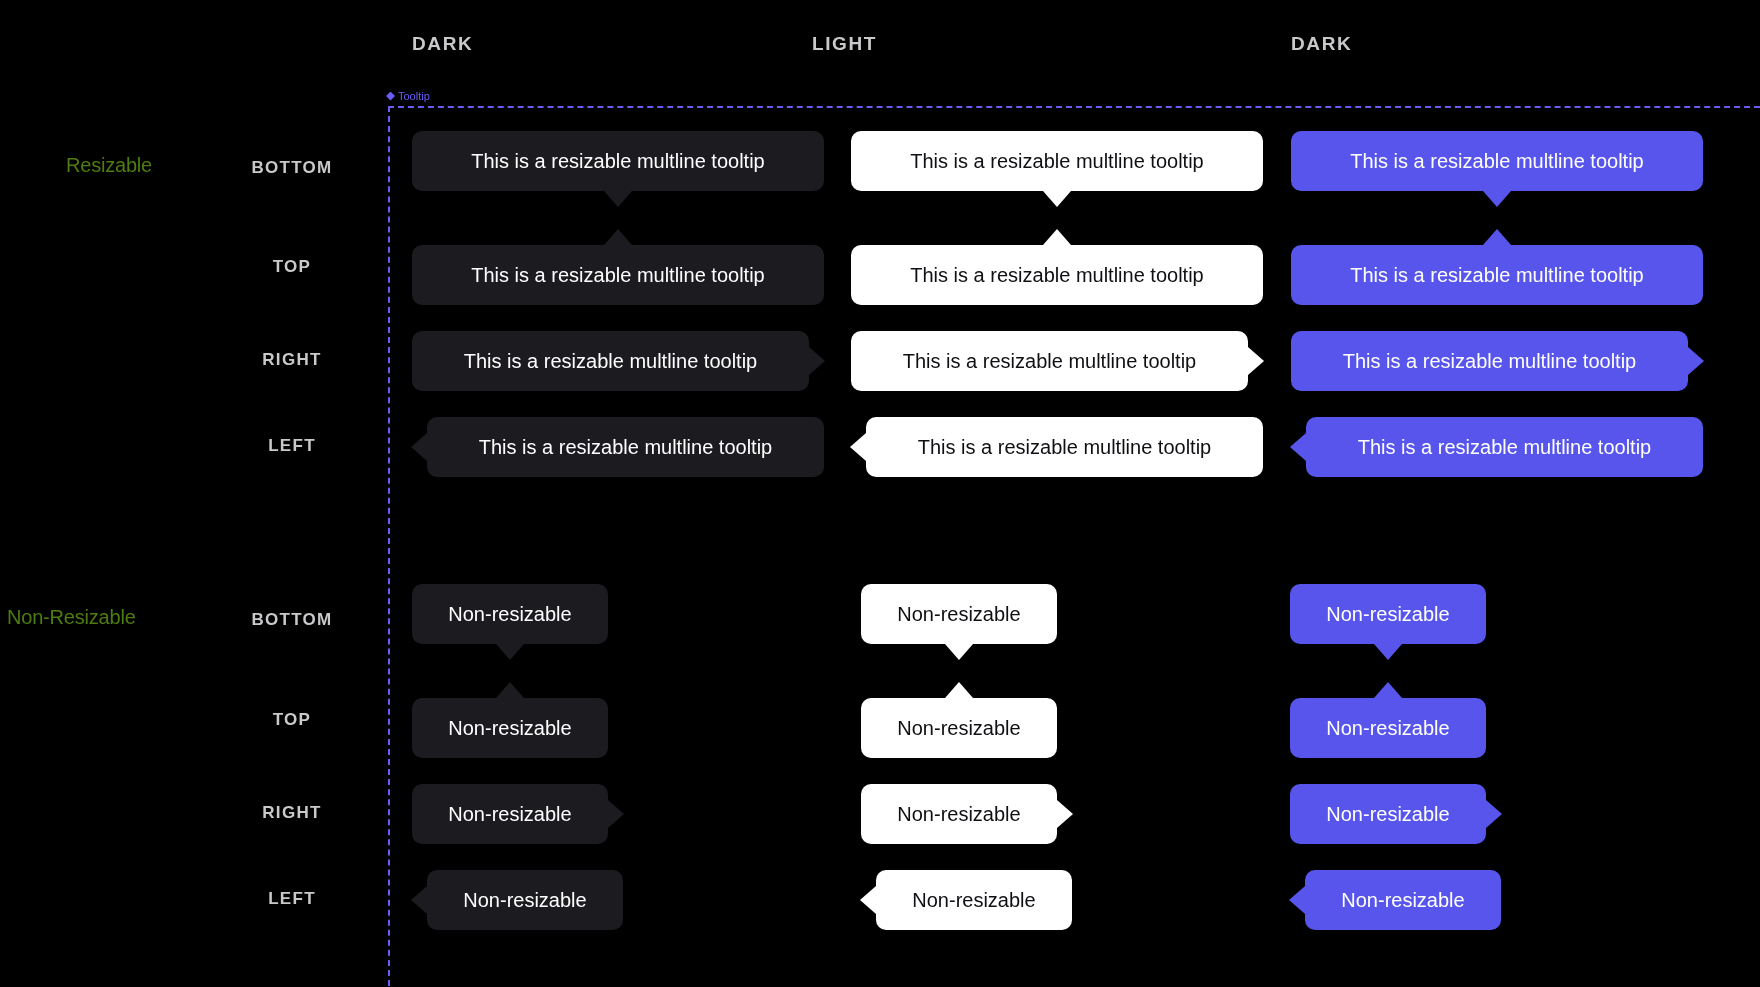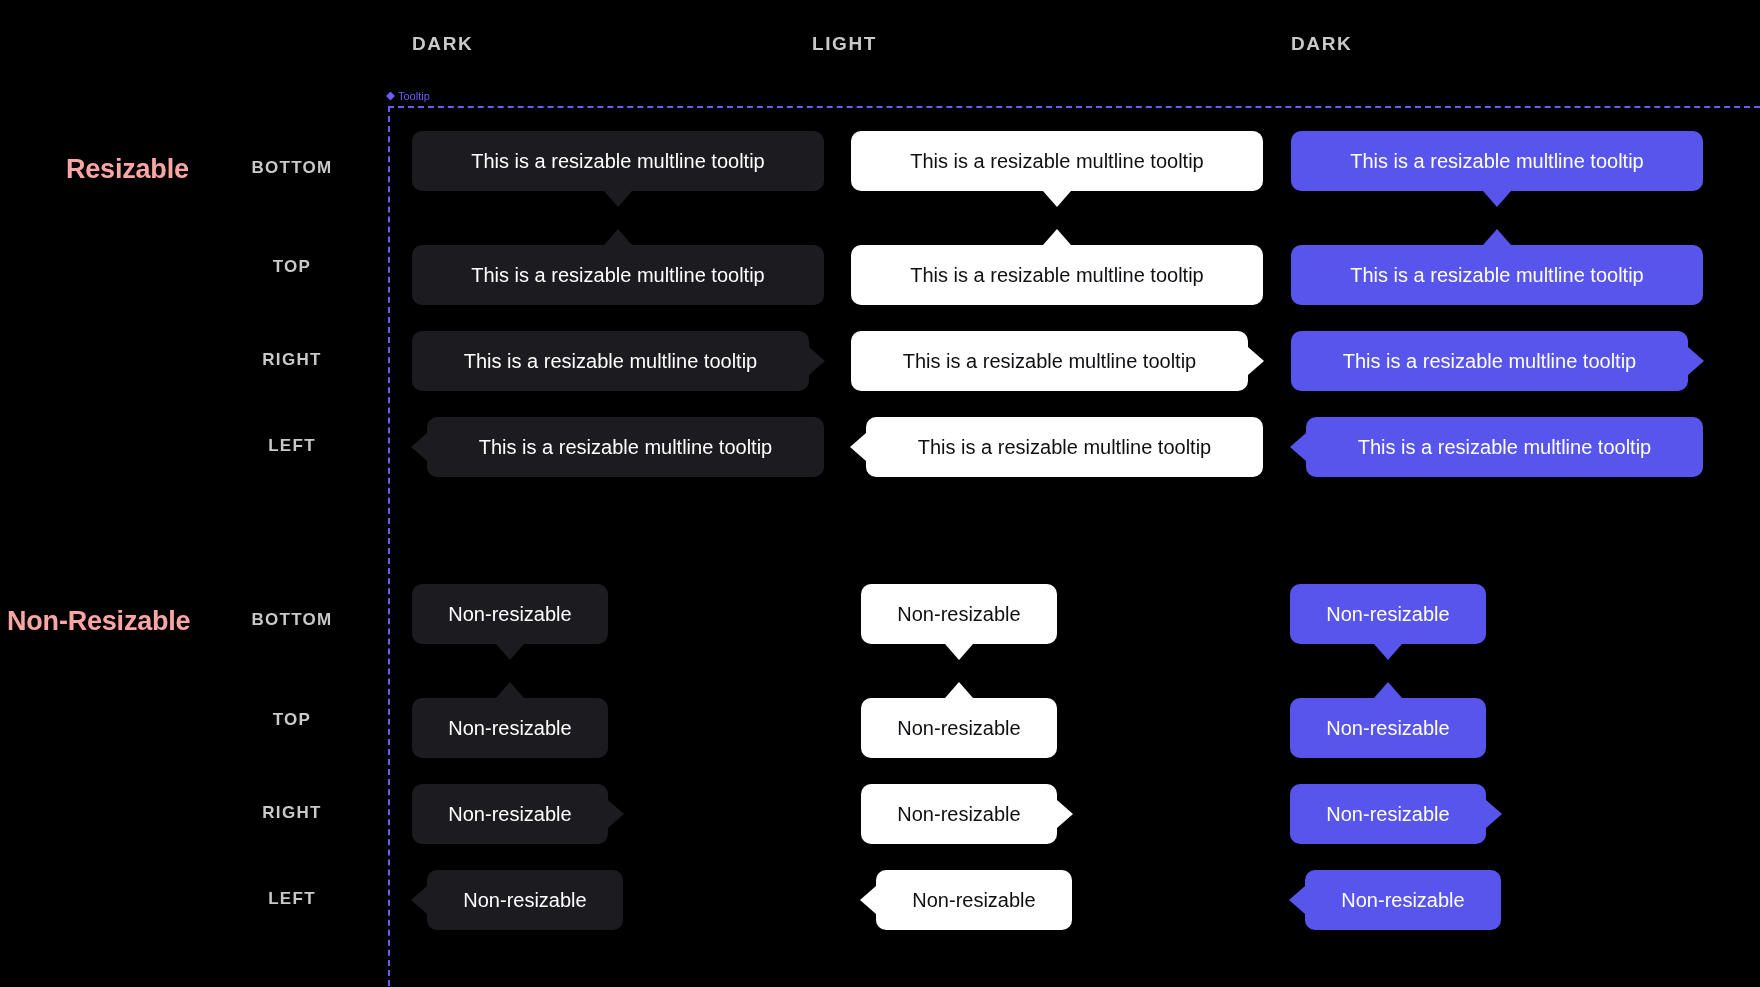--- a/index.html
+++ b/index.html
@@ -45,23 +45,23 @@
     display:inline-block;
     width:9px;height:9px;
     background:#6b5cf6;
     clip-path:polygon(50% 0,100% 50%,50% 100%,0 50%);
     position:relative;
   }
 
   
   .section-title{
     position:absolute;
-    color:#fca5a5;
-    font-size:27px;
-    font-weight:bold;
+    color:#4d7c0f;
+    font-size:20px;
+    font-weight:normal;
     letter-spacing:-0.2px;
   }
 
   
   .place-label{
     position:absolute;
     color:#c9c9cc;
     font-size:17px;
     font-weight:bold;
     letter-spacing:1.3px;

